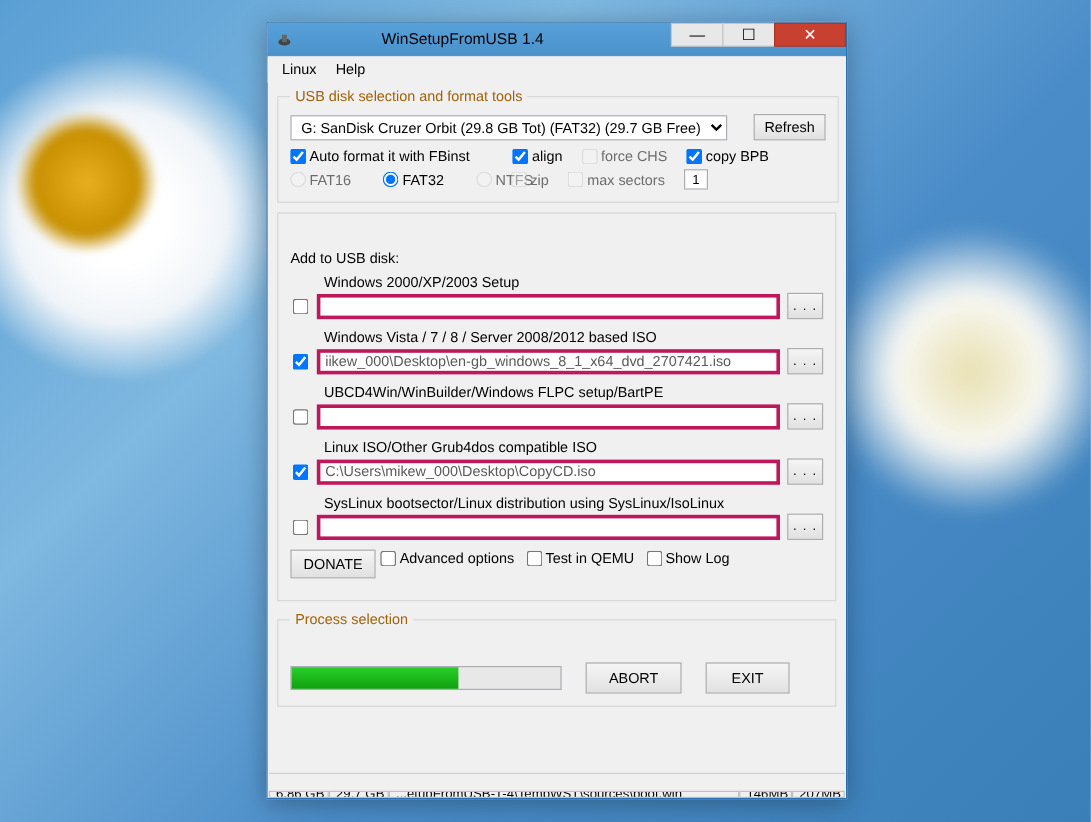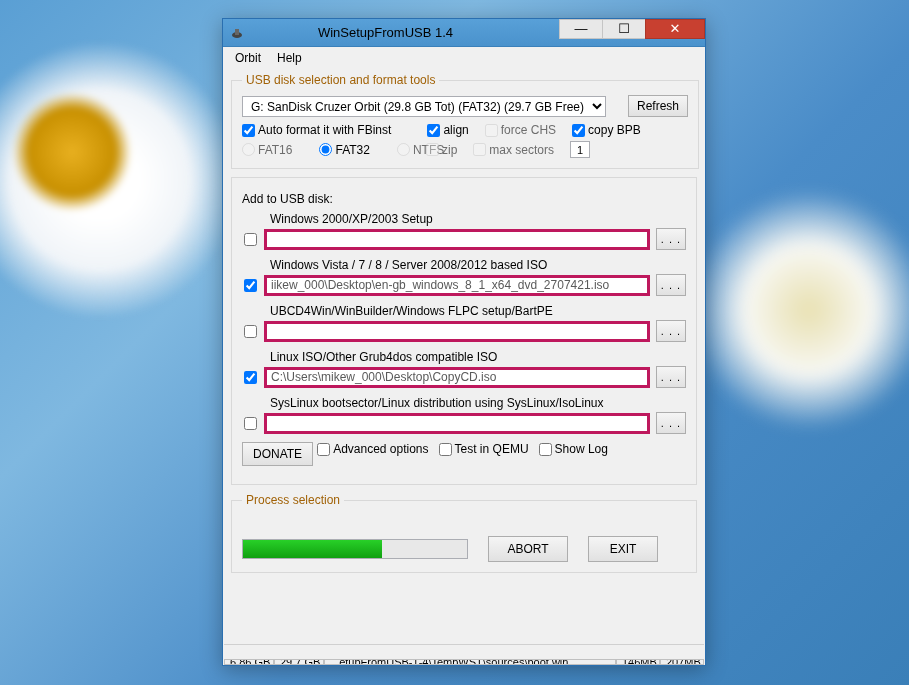--- a/index.html
+++ b/index.html
@@ -201,21 +201,21 @@
     </span>
     <span class="spacer">WinSetupFromUSB 1.4</span>
     <div class="winbtns">
       <div class="winbtn">—</div>
       <div class="winbtn">☐</div>
       <div class="winbtn close">✕</div>
     </div>
   </div>
 
   <div class="menubar">
-    <span>Orbit</span>
+    <span>Linux</span>
     <span>Help</span>
   </div>
 
   <div class="content">
 
     <fieldset>
       <legend>USB disk selection and format tools</legend>
       <div class="row" style="gap:22px;">
         <select style="flex:1;">
           <option>G: SanDisk Cruzer Orbit (29.8 GB Tot) (FAT32) (29.7 GB Free)</option>
@@ -264,21 +264,21 @@
             </label>
           <label class="chk dim">
               <input type="checkbox" disabled="" style="">
               <span>max sectors</span>
             </label>
           <input class="small-input" value="1" style="">
         </div>
       </div>
     </fieldset>
 
-    <fieldset style="padding-top:4px;">
+    <fieldset style="padding-top:20px;">
       <div class="section-label">Add to USB disk:</div>
 
       <div id="sources-container">
           <div class="source-block">
             <div style="margin-left:28px; margin-bottom:2px;">Windows 2000/XP/2003 Setup</div>
             <div class="source-row">
               <div class="cbcol">
                 <input type="checkbox" style="">
               </div>
               <input type="text" readonly="" value="" style="">

